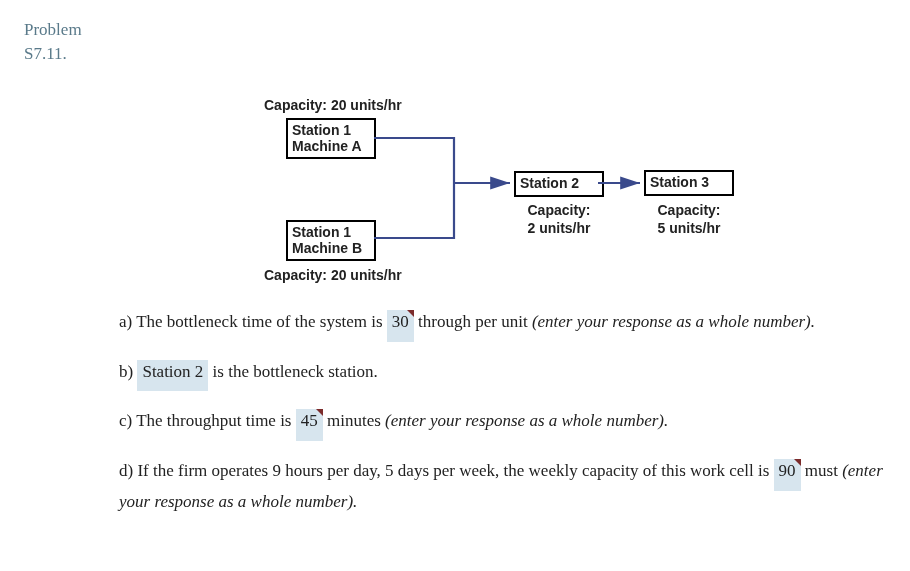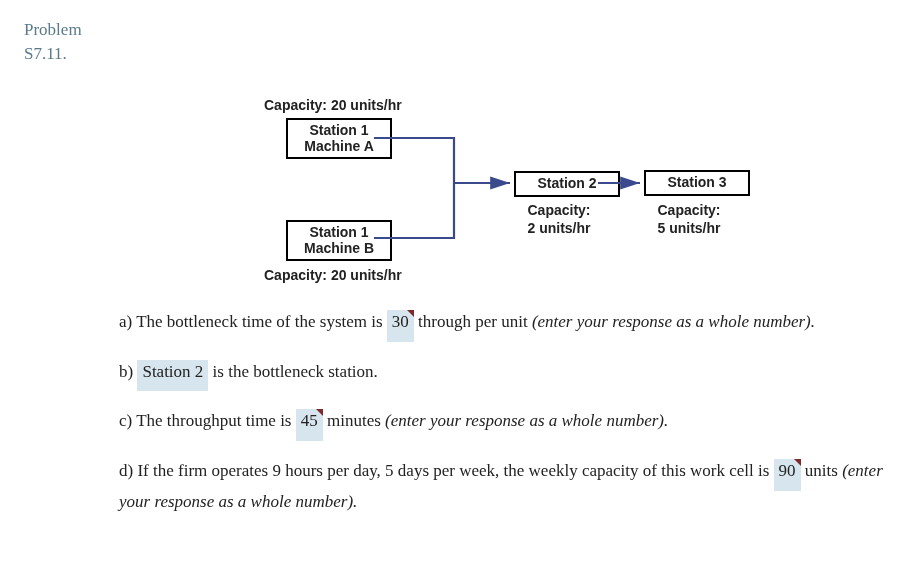--- a/index.html
+++ b/index.html
@@ -45,22 +45,21 @@
     top: 0;
   }
   .cap-bot {
     position: absolute;
     left: 40px;
     top: 170px;
   }
   .box {
     position: absolute;
     border: 2px solid #000;
-    padding: 2px 12px;
-    text-align: center;
+    padding: 2px 4px;
     background: #fff;
     line-height: 1.2;
   }
   .box-a { left: 62px; top: 22px; width: 78px; }
   .box-b { left: 62px; top: 124px; width: 78px; }
   .box-s2 { left: 290px; top: 75px; width: 78px; height: 18px; }
   .box-s3 { left: 420px; top: 74px; width: 78px; height: 18px; }
   .cap-s2 {
     position: absolute;
     left: 290px;
@@ -170,16 +169,16 @@
 
   <div class="q">
     <span>b) </span><span class="ans">Station 2</span><span> is the bottleneck station.</span>
   </div>
 
   <div class="q">
     <span>c) The throughput time is </span><span class="ans corner">45</span><span> minutes </span><span class="italic">(enter your response as a whole number).</span>
   </div>
 
   <div class="q">
-    <span>d) If the firm operates 9 hours per day, 5 days per week, the weekly capacity of this work cell is </span><span class="ans corner">90</span><span> units </span><span class="italic">(enter your response as a whole number).</span>
+    <span>d) If the firm operates 9 hours per day, 5 days per week, the weekly capacity of this work cell is </span><span class="ans corner">90</span><span> must </span><span class="italic">(enter your response as a whole number).</span>
   </div>
 
 </div>
 
 </body></html>

